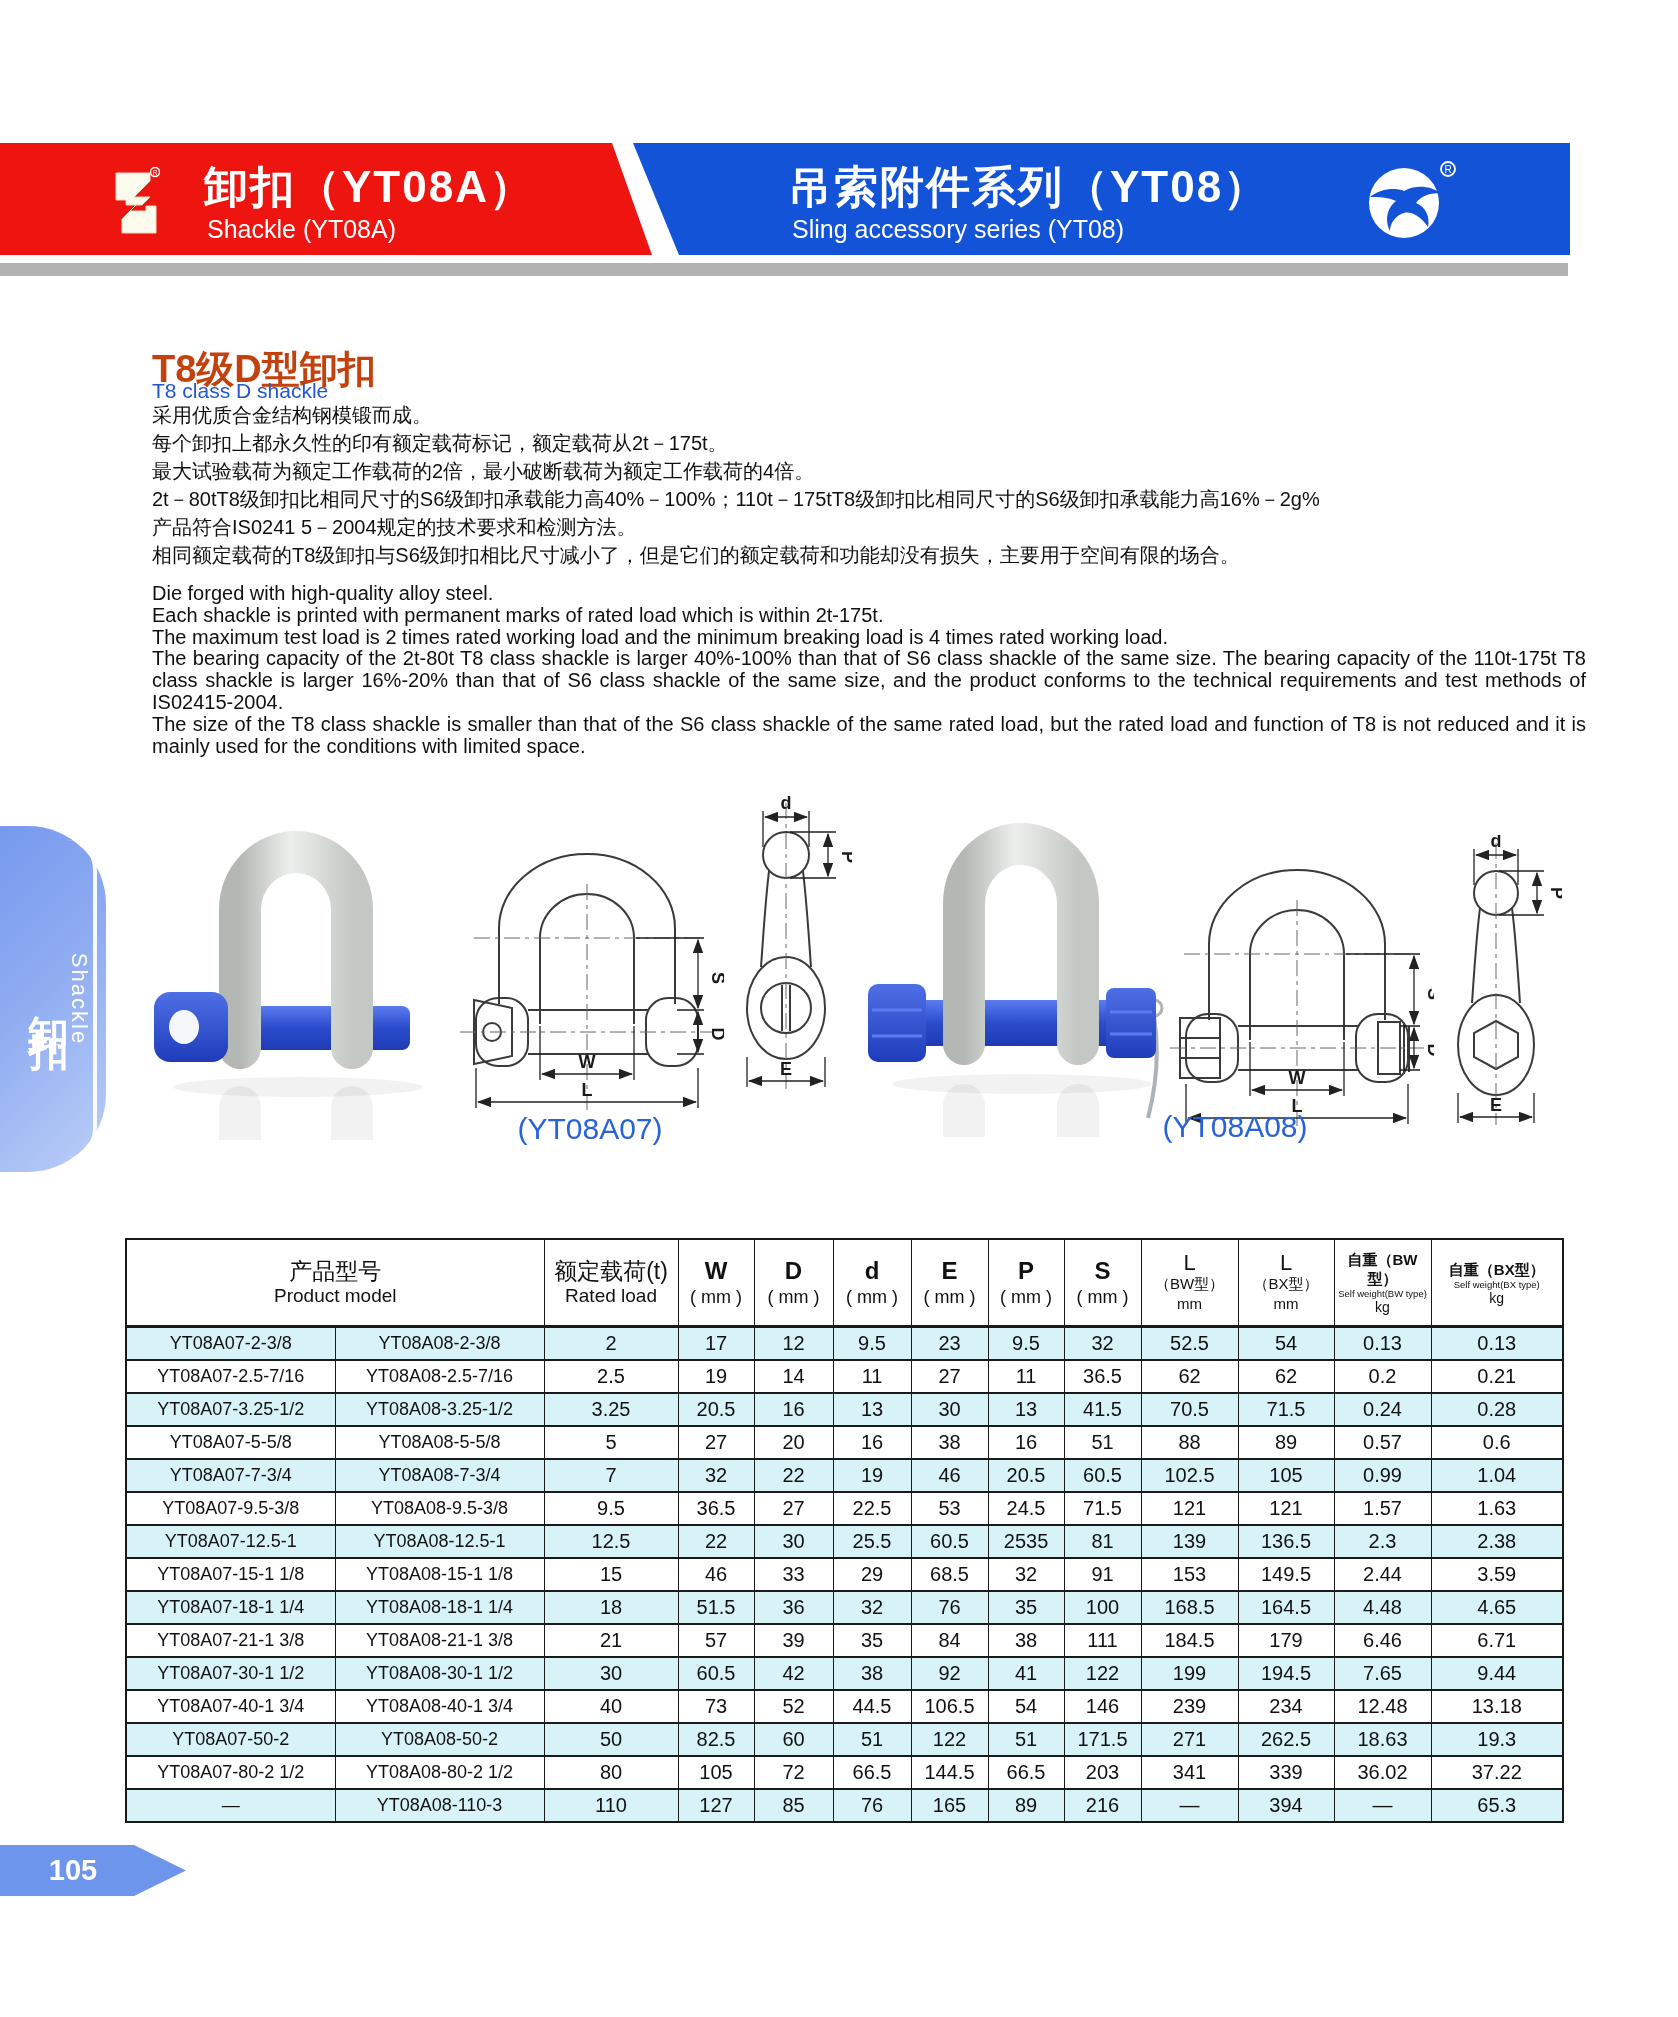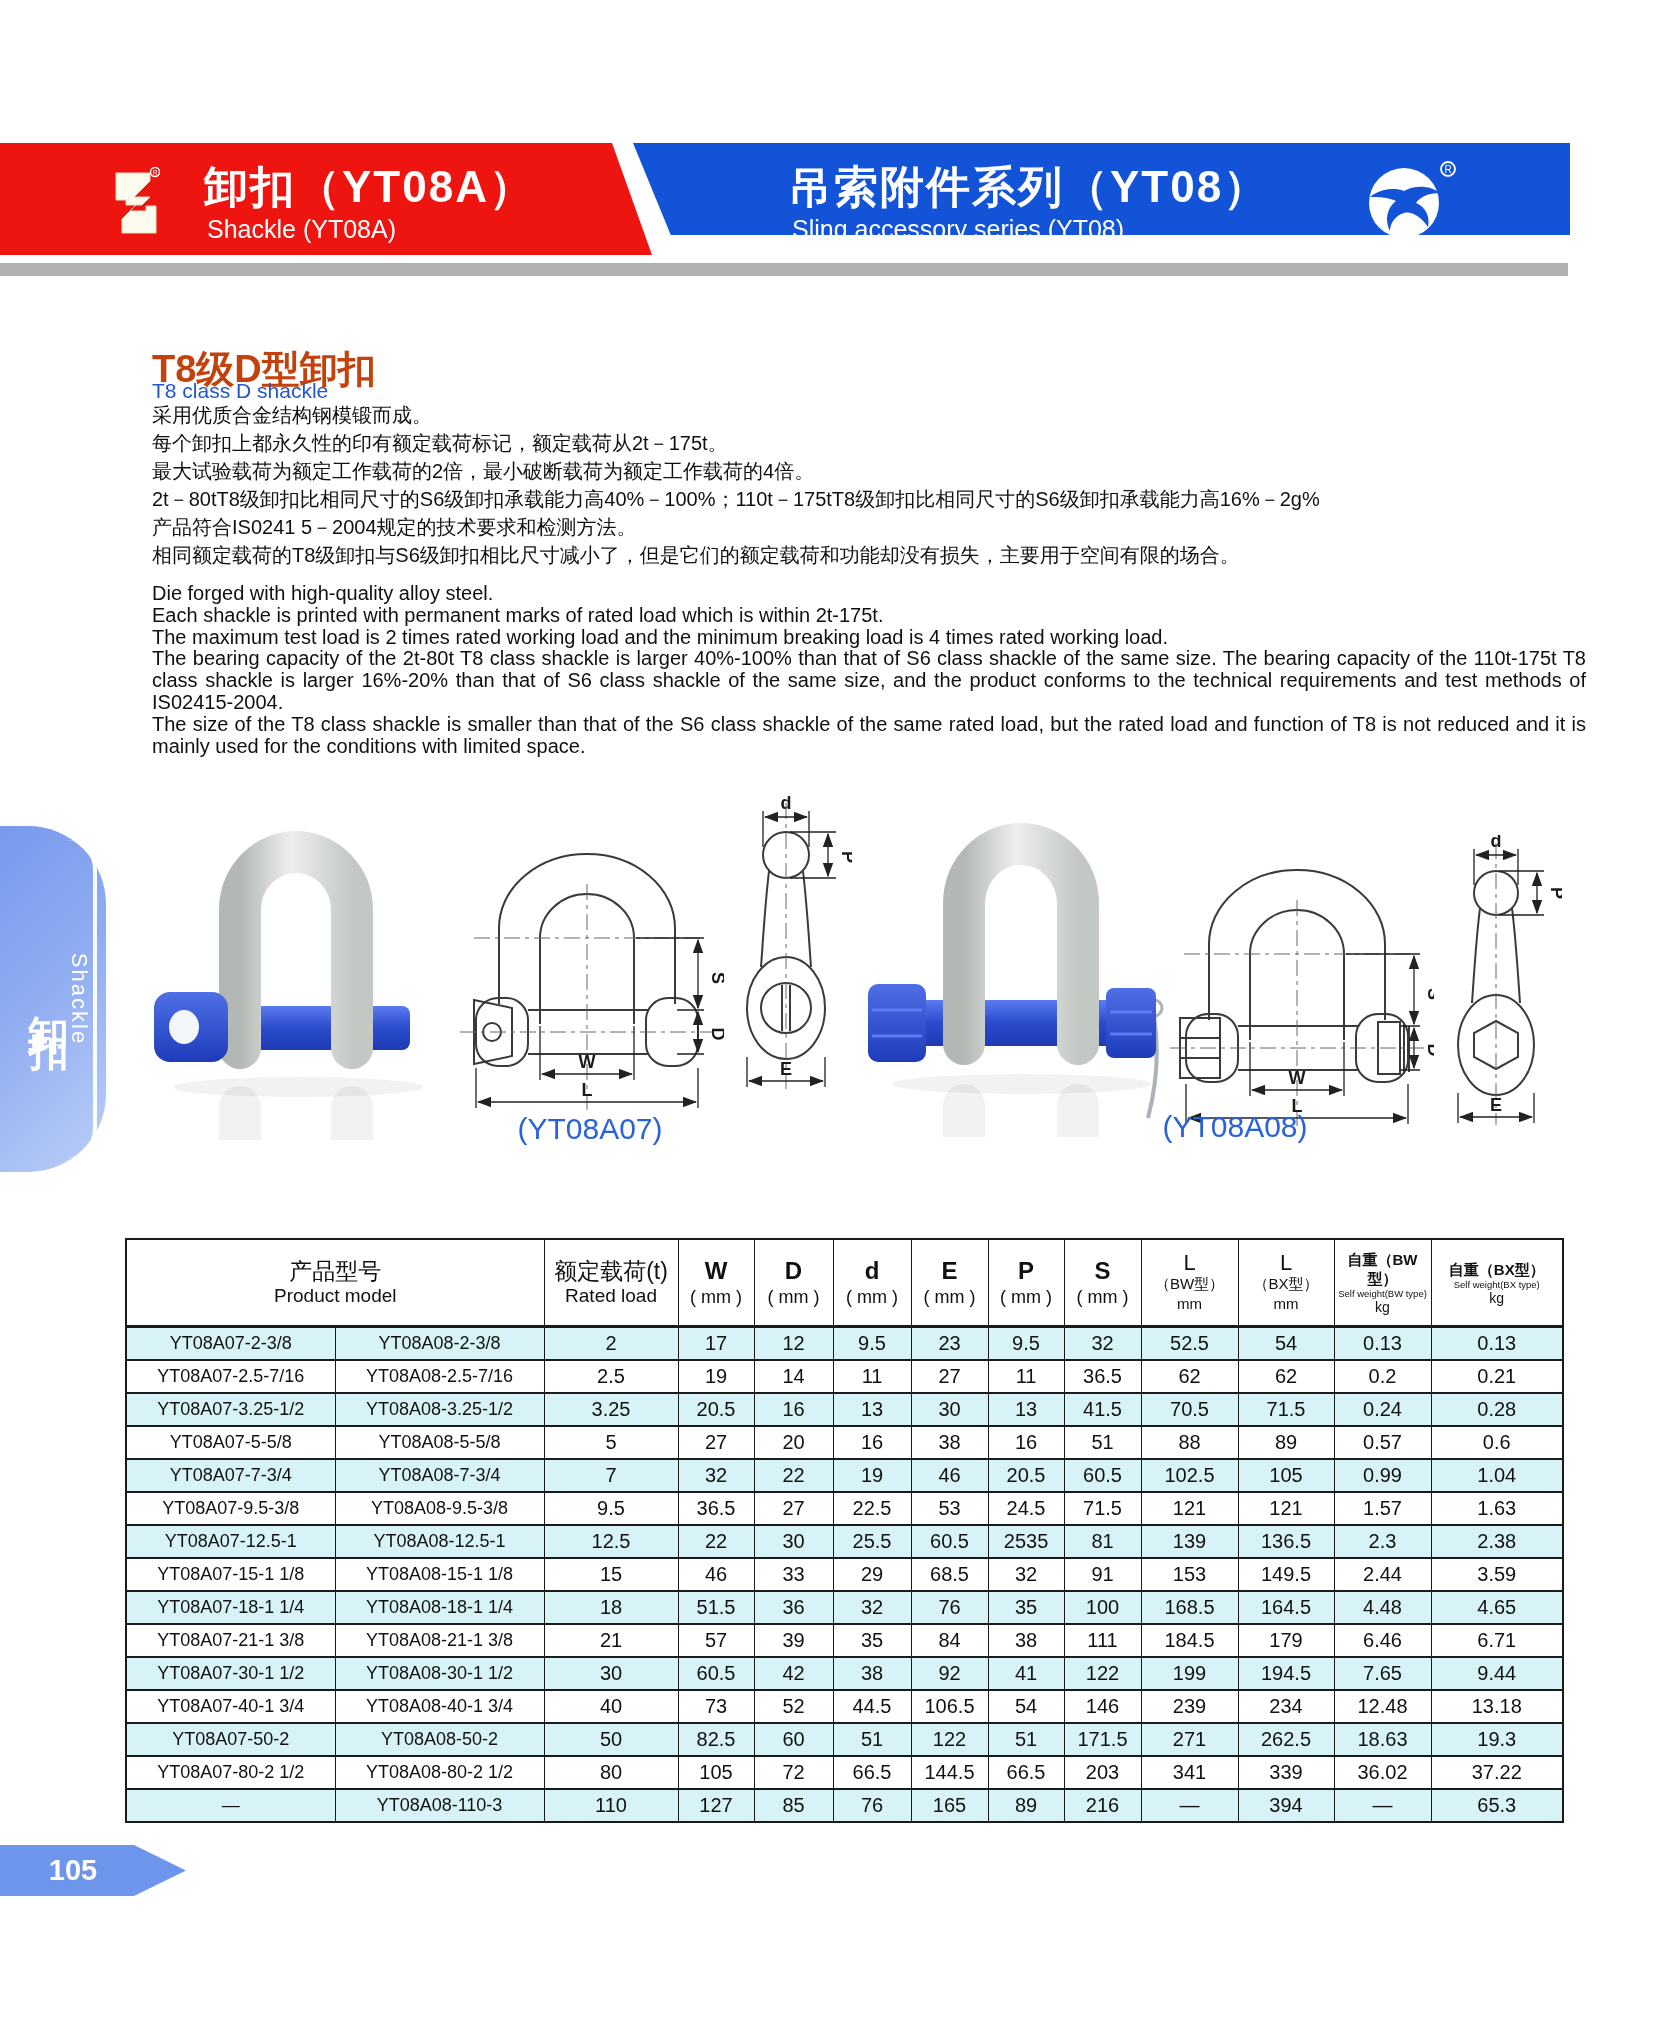--- a/index.html
+++ b/index.html
@@ -3,21 +3,21 @@
 <meta charset="utf-8">
 <style>
   html,body{margin:0;padding:0;background:#888;}
   .page{position:relative;width:1678px;height:2017px;background:#fff;overflow:hidden;
         font-family:"Liberation Sans","DejaVu Sans",sans-serif;color:#111;}
   .abs{position:absolute;}
 
   
   .banner-red{left:0;top:143px;width:652px;height:112px;background:#ee1511;
               clip-path:polygon(0 0,612px 0,652px 112px,0 112px);}
-  .banner-blue{left:630px;top:143px;width:940px;height:92px;background:#1253d8;
+  .banner-blue{left:630px;top:143px;width:940px;height:112px;background:#1253d8;
                clip-path:polygon(3px 0,940px 0,940px 112px,49px 112px);}
   .bt-zh{color:#fff;font-weight:bold;font-size:44px;letter-spacing:2px;line-height:1;}
   .bt-en{color:#fff;font-size:25px;line-height:1;}
   .graybar{left:0;top:263px;width:1568px;height:13px;background:#b2b2b2;}
 
   
   .sec-title{left:152px;top:336px;font-size:38px;font-weight:bold;color:#c2410c;margin-top:8px;}
   .sec-sub{left:152px;top:379px;font-size:21px;color:#2257d0;}
   .zh-lines{left:152px;top:401px;width:1500px;font-size:20px;line-height:28px;color:#101010;}
   .zh-lines div{white-space:nowrap;}

